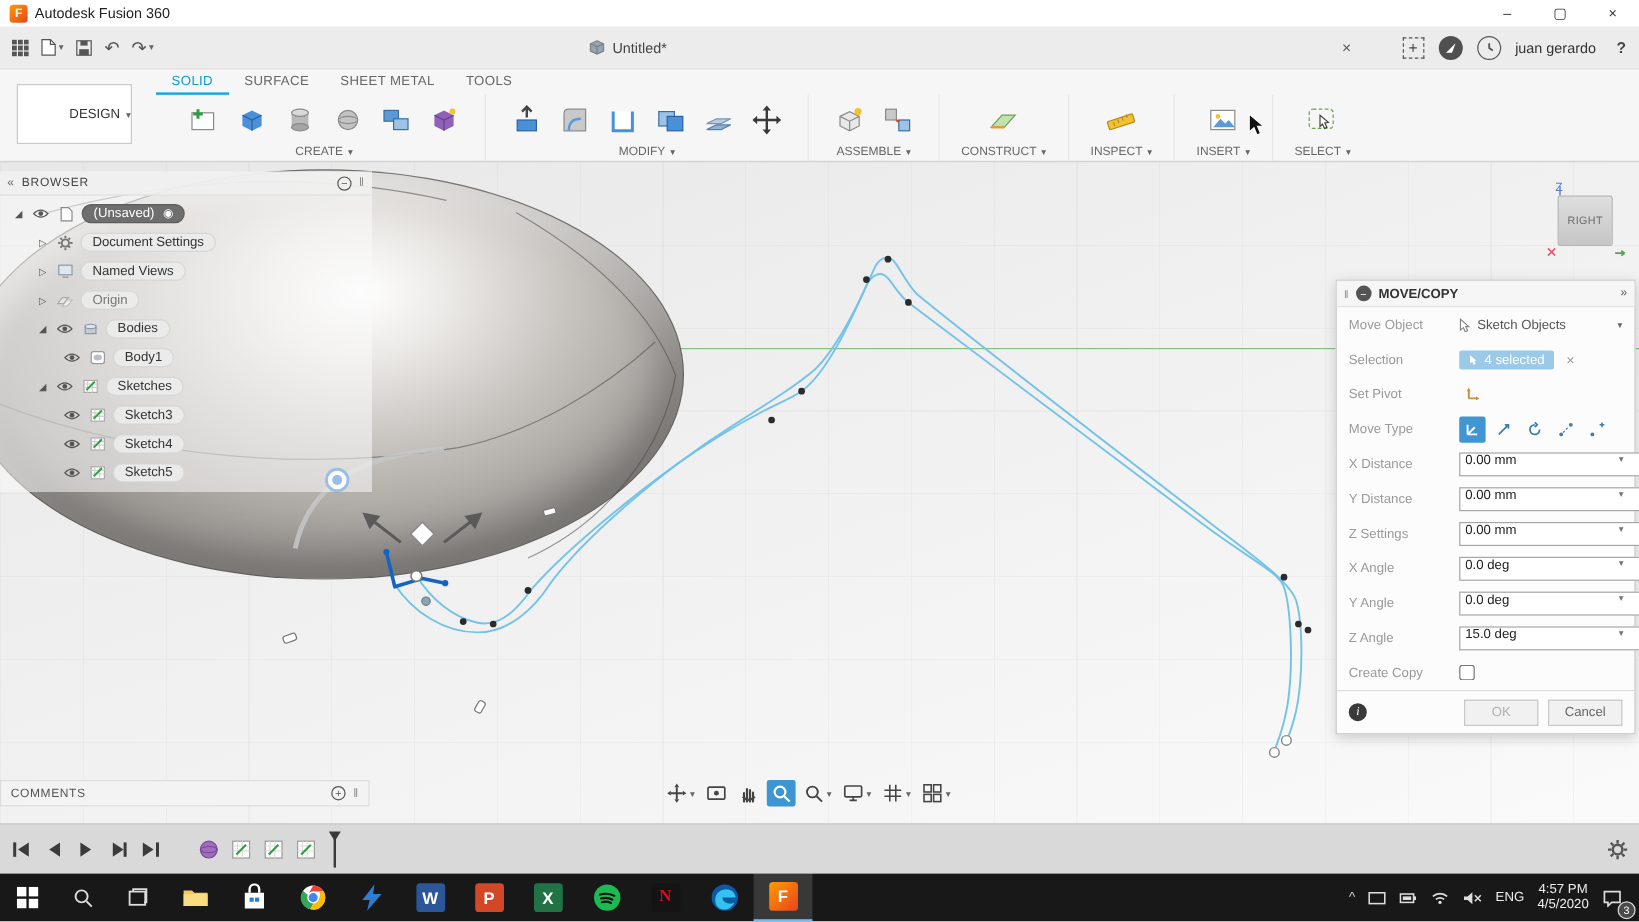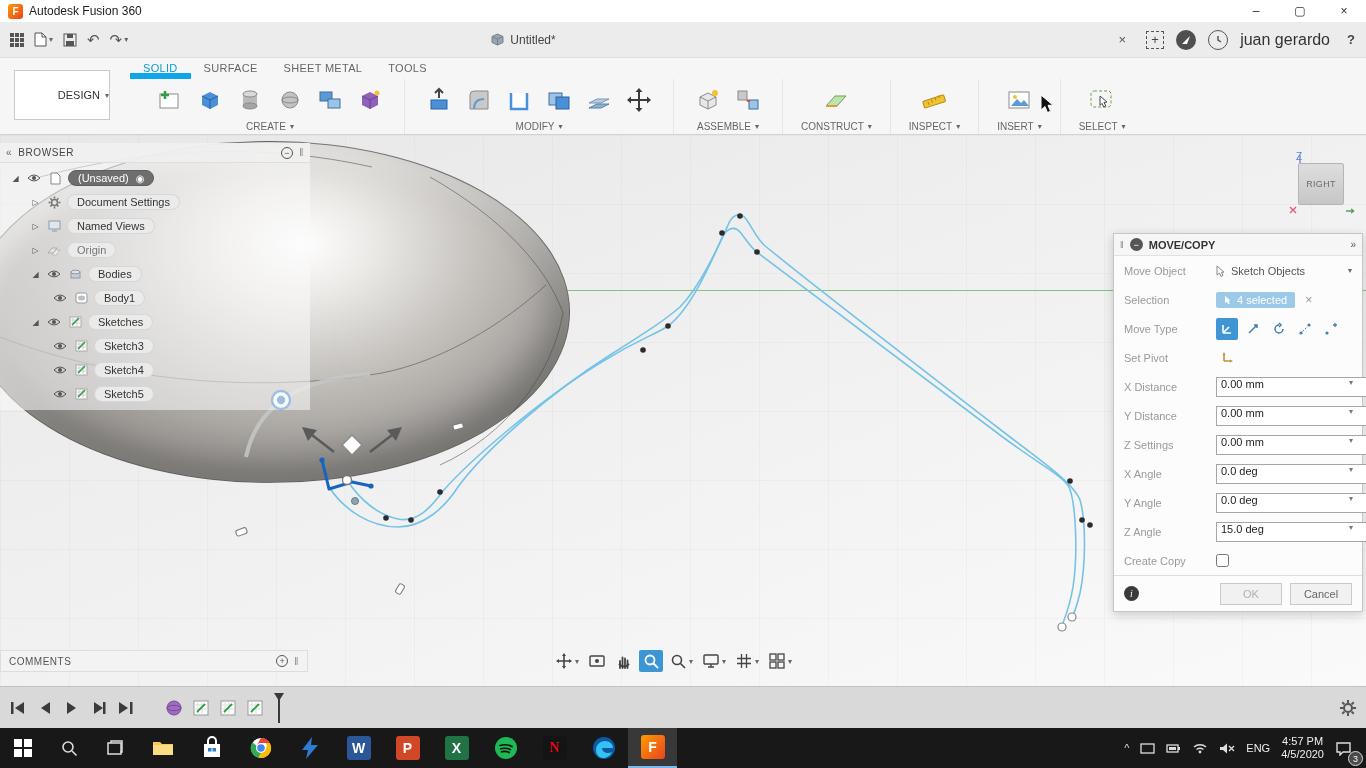--- a/index.html
+++ b/index.html
@@ -11,27 +11,27 @@
 .qat{height:36px;background:#ececec;display:flex;align-items:center;position:relative;border-bottom:1px solid #dcdcdc}
 .qat-left{display:flex;align-items:center;gap:10px;padding-left:10px}
 .qat-ic{display:flex;align-items:center;color:#555;font-size:14px;gap:2px}
 .caret{font-size:8px;color:#666}
 .tab-strip{position:absolute;left:210px;right:240px;top:0;bottom:0;display:flex;align-items:center}
 .tab-title-wrap{margin:0 auto;display:flex;align-items:center;gap:6px;font-size:12px;color:#444}
 .tab-close{margin-left:auto;color:#555;font-size:13px}
 .qat-right{position:absolute;right:6px;top:0;bottom:0;display:flex;align-items:center;gap:12px}
 .plus-box{width:18px;height:18px;border:1px dashed #555;color:#444;font-size:13px;display:flex;align-items:center;justify-content:center}
 .circle-ic{width:20px;height:20px;border-radius:50%;display:flex;align-items:center;justify-content:center}
-.username{font-size:16px;color:#333}
+.username{font-size:12px;color:#333}
 .help-q{font-size:13px;color:#444;font-weight:bold;width:18px;text-align:center}
 .ribbon{height:77px;background:#f6f6f6;border-bottom:1px solid #d3d3d3;position:relative}
 .design-box{position:absolute;left:14px;top:12px;width:96px;height:50px;background:#fff;border:1px solid #c9c9c9;display:flex;align-items:center;justify-content:flex-end;gap:5px;font-size:11px;color:#333}
 .ribbon-tabs{position:absolute;left:130px;top:0;display:flex;height:21px}
 .rtab{padding:4px 13px;font-size:11px;color:#666;letter-spacing:.3px}
-.rtab.active{color:#0a9bd6;border-bottom:6px solid #0ea5e9}
+.rtab.active{color:#0a9bd6;border-bottom:2px solid #0ea5e9}
 .tool-row{position:absolute;left:136px;top:21px;bottom:0;display:flex}
 .tool-group{display:flex;flex-direction:column;align-items:center;justify-content:flex-start;padding:2px 18px 0;border-right:1px solid #e6e6e6}
 .tool-icons{display:flex;gap:8px;height:38px;align-items:center}
 .ti{width:32px;height:32px;display:flex;align-items:center;justify-content:center}
 .group-label{font-size:10px;color:#666;display:flex;gap:4px;align-items:center;margin-top:2px}
 .canvas{position:relative;height:551px;background:repeating-linear-gradient(to right,rgba(0,0,0,0.028) 0 1px,transparent 1px 69px),repeating-linear-gradient(to bottom,rgba(0,0,0,0.028) 0 1px,transparent 1px 69px),linear-gradient(160deg,#e7e7e7 0%,#f0f0f0 45%,#fafafa 100%);overflow:hidden}
 .ground-line{position:absolute;left:140px;right:0;top:155px;height:1px;background:#83c283;z-index:1}
 .body-blob{position:absolute;left:-30px;top:6px;width:600px;height:342px;border-radius:50%;z-index:2;border:1px solid rgba(70,68,64,.65);background:radial-gradient(ellipse at 55% 30%,#ffffff 0%,#ebe9e6 16%,#c6c3bf 38%,#a4a19d 60%,#8d8a86 80%,#7f7c78 100%);box-shadow:inset -12px -18px 36px rgba(0,0,0,.28),inset 8px 12px 24px rgba(255,255,255,.55)}
 .overlay{position:absolute;left:0;top:0;z-index:3;pointer-events:none}
 .viewcube{position:absolute;left:1286px;top:16px;width:70px;height:66px;z-index:4}
@@ -609,20 +609,29 @@
       <span class="dlabel">Selection</span>
       <span class="sel-chip">
         <svg width="8" height="10">
             <path d="M1 1v7l2-1.6 1.2 2.8 1.6-.8L4.6 5.6H6.5z" fill="#fff"></path>
           </svg>
         <span>4 selected</span>
       </span>
       <span class="chip-x">×</span>
     </div>
     <div class="drow">
+      <span class="dlabel">Set Pivot</span>
+      <span class="mt-btn">
+          <svg width="15" height="15">
+            <path d="M4 11V4M4 11h7" stroke="#c69035" stroke-width="1.6" fill="none"></path>
+            <path d="M4 2l-1.5 3h3zM13 11l-3-1.5v3z" fill="#c69035"></path>
+          </svg>
+        </span>
+    </div>
+    <div class="drow">
       <span class="dlabel">Move Type</span>
       <span class="mt-btn active">
           <svg width="14" height="14">
             <path d="M3 11V3M3 11h8M3 11l6-6" stroke="#fff" stroke-width="1.6" fill="none"></path>
           </svg>
         </span>
       <span class="mt-btn">
           <svg width="14" height="14">
             <path d="M3 11L11 3M8 3h3v3" stroke="#3e7fae" stroke-width="1.5" fill="none"></path>
           </svg>
@@ -637,29 +646,20 @@
           <svg width="14" height="14">
             <circle cx="3" cy="11" r="1.6" fill="#3e7fae"></circle>
             <circle cx="11" cy="3" r="1.6" fill="#3e7fae"></circle>
             <path d="M4.5 9.5L9.5 4.5" stroke="#3e7fae" stroke-dasharray="2 1.5"></path>
           </svg>
         </span>
       <span class="mt-btn">
           <svg width="14" height="14">
             <circle cx="3" cy="11" r="1.6" fill="#3e7fae"></circle>
             <path d="M11 1v4M9 3h4" stroke="#3e7fae" stroke-width="1.3"></path>
-          </svg>
-        </span>
-    </div>
-    <div class="drow">
-      <span class="dlabel">Set Pivot</span>
-      <span class="mt-btn">
-          <svg width="15" height="15">
-            <path d="M4 11V4M4 11h7" stroke="#c69035" stroke-width="1.6" fill="none"></path>
-            <path d="M4 2l-1.5 3h3zM13 11l-3-1.5v3z" fill="#c69035"></path>
           </svg>
         </span>
     </div>
     <div class="drow">
       <span class="dlabel">X Distance</span>
       <span class="fld">
           <input readonly="" value="0.00 mm" style="">
           <span class="caret">▾</span>
         </span>
     </div>

